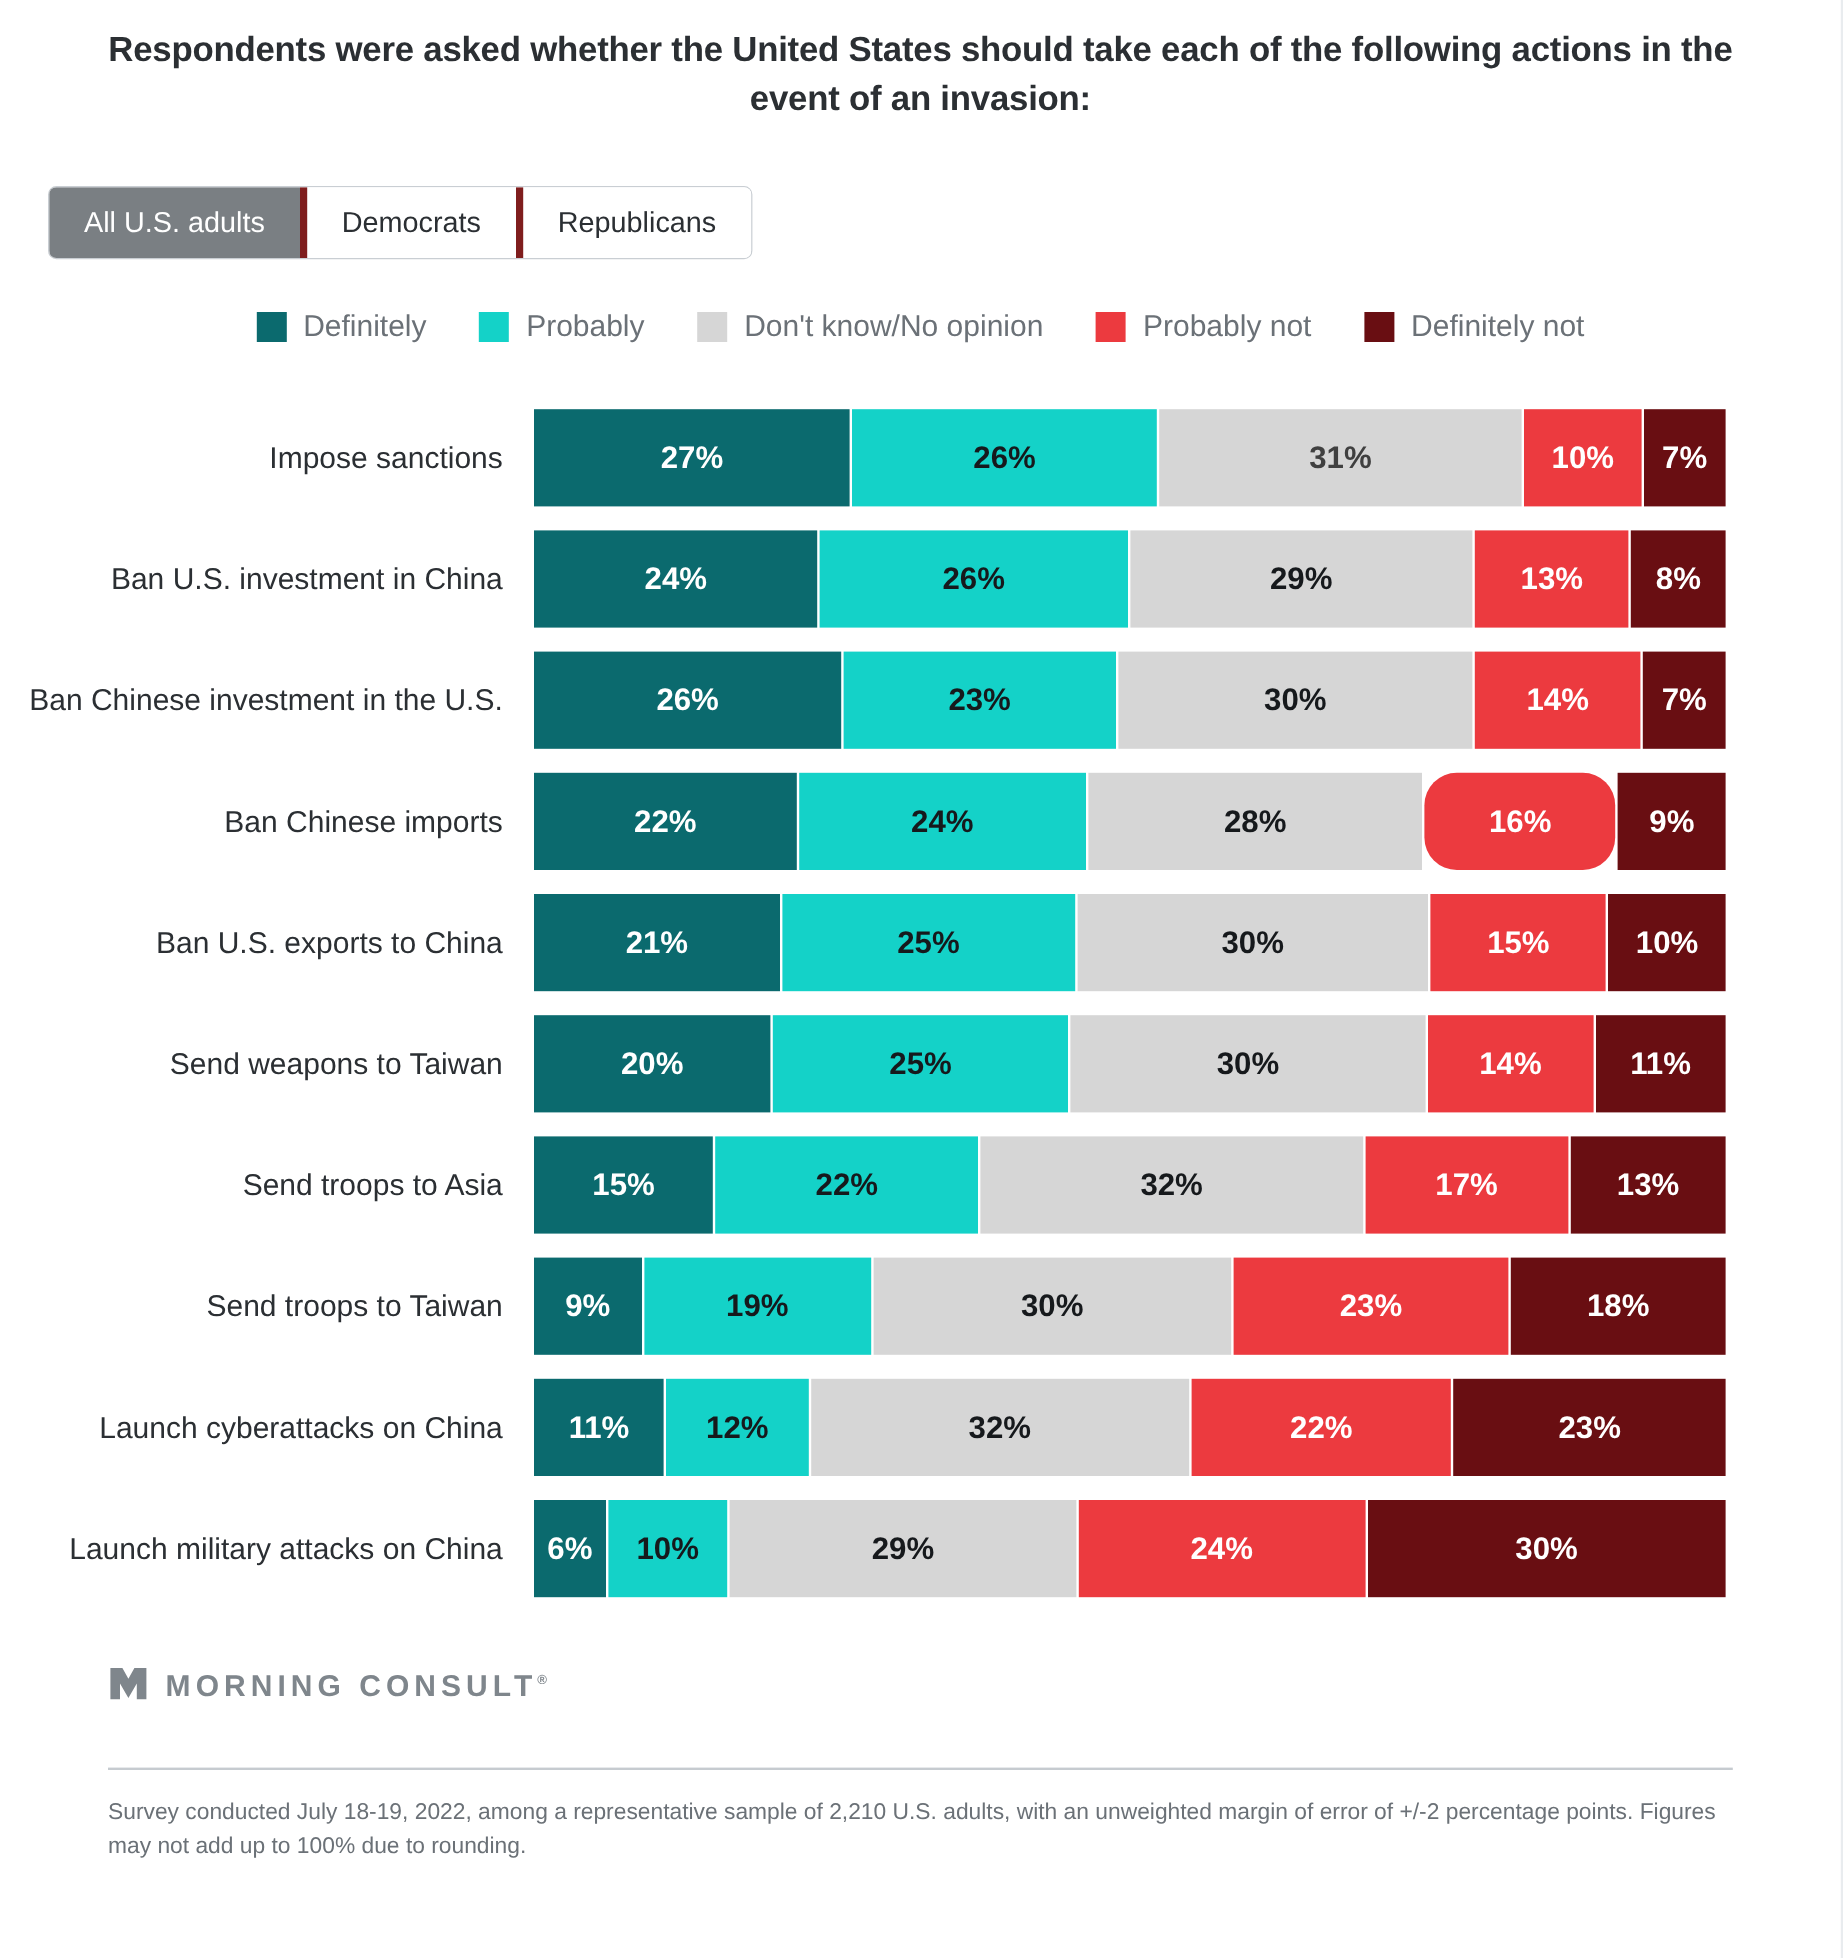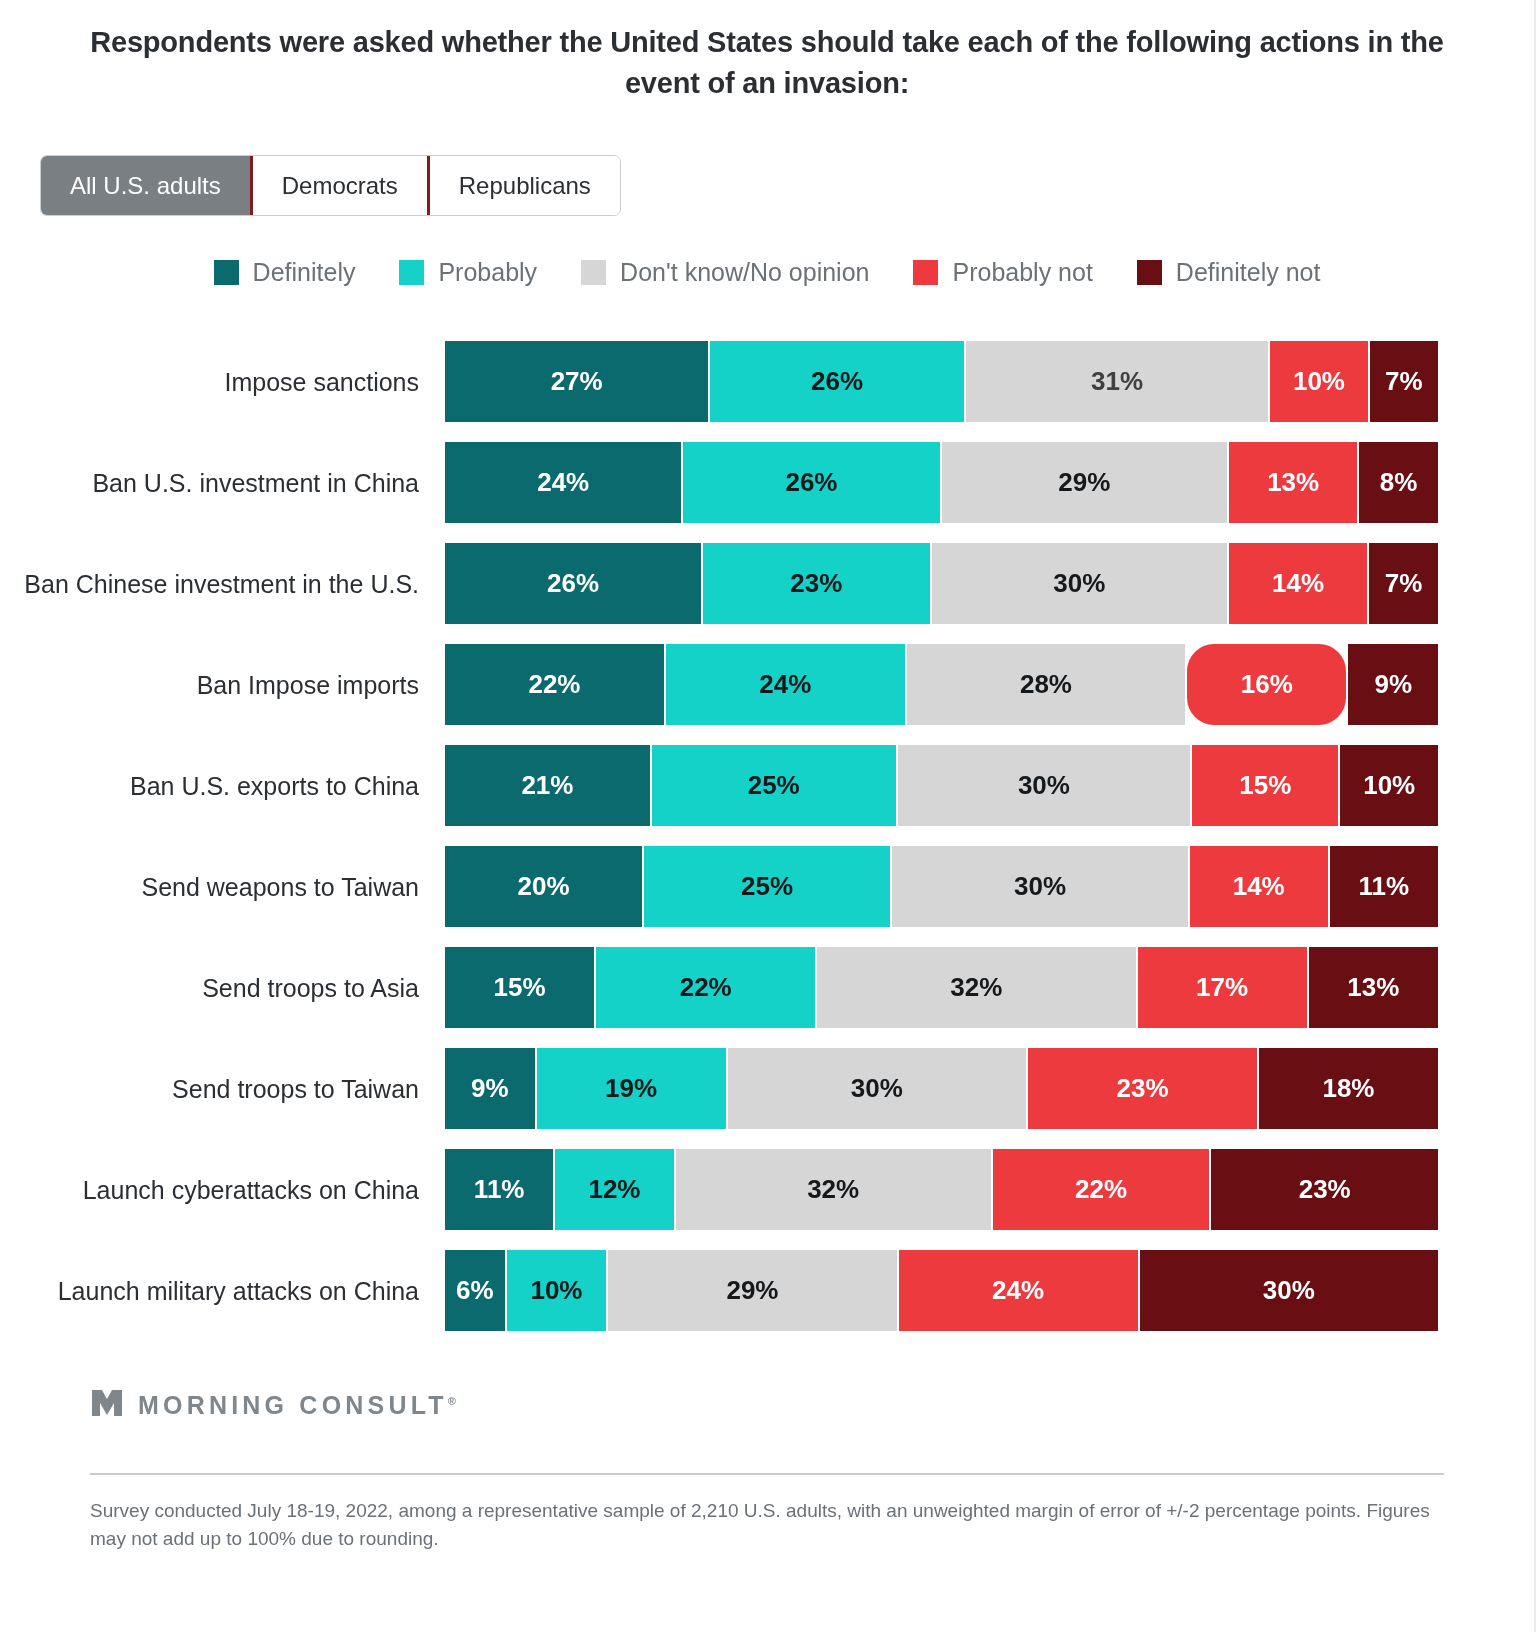--- a/index.html
+++ b/index.html
@@ -45,21 +45,21 @@
     box-shadow: 0 0 0 0 rgba(0,0,0,0);
   }
   .toggle .seg {
     display: flex;
     align-items: center;
     justify-content: center;
     padding: 0 29px;
     font-size: 24px;
     color: #2b2f33;
     background: #ffffff;
-    border-left: 3px solid #7f1d1d;
+    border-left: 6px solid #7f1d1d;
     cursor: pointer;
     white-space: nowrap;
   }
   .toggle .seg:first-child { border-left: none; }
   .toggle .seg.active {
     background: #7a7f83;
     color: #ffffff;
   }
 
   
@@ -202,21 +202,21 @@
         <div class="row-label">Ban Chinese investment in the U.S.</div>
         <div class="bars">
           <div class="seg-bar" style="flex: 26 0 0px; background: rgb(11, 106, 110); color: rgb(255, 255, 255);">26%</div>
           <div class="seg-bar" style="flex: 23 0 0px; background: rgb(20, 210, 200); color: rgb(22, 25, 28);">23%</div>
           <div class="seg-bar" style="flex: 30 0 0px; background: rgb(214, 214, 214); color: rgb(22, 25, 28);">30%</div>
           <div class="seg-bar" style="flex: 14 0 0px; background: rgb(236, 58, 63); color: rgb(255, 255, 255);">14%</div>
           <div class="seg-bar" style="flex: 7 0 0px; background: rgb(105, 14, 18); color: rgb(255, 255, 255);">7%</div>
         </div>
       </div>
       <div class="row">
-        <div class="row-label">Ban Impose imports</div>
+        <div class="row-label">Ban Chinese imports</div>
         <div class="bars">
           <div class="seg-bar" style="flex: 22 0 0px; background: rgb(11, 106, 110); color: rgb(255, 255, 255);">22%</div>
           <div class="seg-bar" style="flex: 24 0 0px; background: rgb(20, 210, 200); color: rgb(22, 25, 28);">24%</div>
           <div class="seg-bar" style="flex: 28 0 0px; background: rgb(214, 214, 214); color: rgb(22, 25, 28);">28%</div>
           <div class="seg-bar" style="flex: 16 0 0px; background: rgb(236, 58, 63); color: rgb(255, 255, 255); border-radius: 27px;">16%</div>
           <div class="seg-bar" style="flex: 9 0 0px; background: rgb(105, 14, 18); color: rgb(255, 255, 255);">9%</div>
         </div>
       </div>
       <div class="row">
         <div class="row-label">Ban U.S. exports to China</div>

